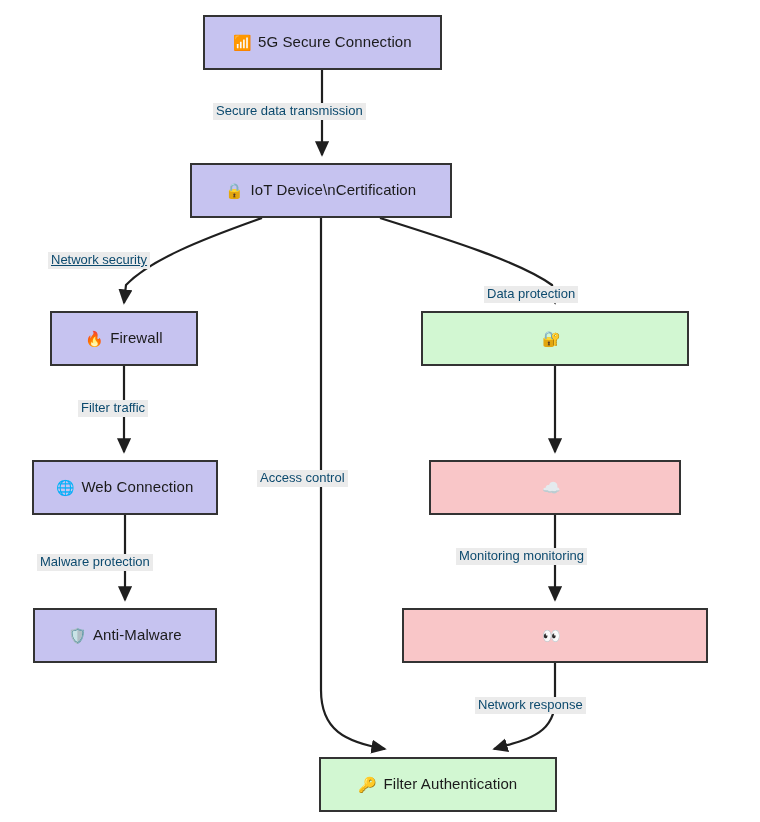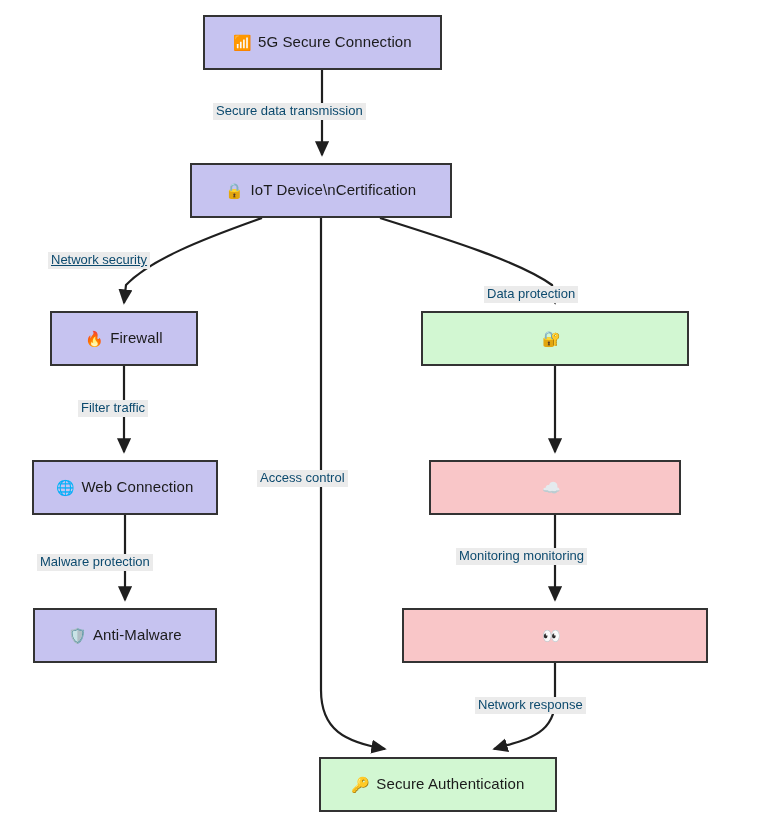--- a/index.html
+++ b/index.html
@@ -115,21 +115,21 @@
         <span class="emoji">🔐</span>
       </div>
       <div class="node pink" style="left: 429px; top: 460px; width: 252px; height: 55px;">
         <span class="emoji">☁️</span>
       </div>
       <div class="node pink" style="left: 402px; top: 608px; width: 306px; height: 55px;">
         <span class="emoji">👀</span>
       </div>
       <div class="node green" style="left: 319px; top: 757px; width: 238px; height: 55px;">
         <span class="emoji">🔑</span>
-        <span class="label">Secure Authentication</span>
+        <span class="label">Filter Authentication</span>
       </div>
     </div>
   <div id="label-layer">
       <div class="edge-label" style="left: 213px; top: 103px;">Secure data transmission</div>
       <div class="edge-label" style="left: 48px; top: 252px; text-decoration: underline;">Network security</div>
       <div class="edge-label" style="left: 484px; top: 252px; margin-top: 34px;">Data protection</div>
       <div class="edge-label" style="left: 257px; top: 454px; margin-top: 16px;">Access control</div>
       <div class="edge-label" style="left: 78px; top: 400px;">Filter traffic</div>
       <div class="edge-label" style="left: 37px; top: 548px; margin-top: 6px;">Malware protection</div>
       <div class="edge-label" style="left: 456px; top: 548px;">Monitoring monitoring</div>

